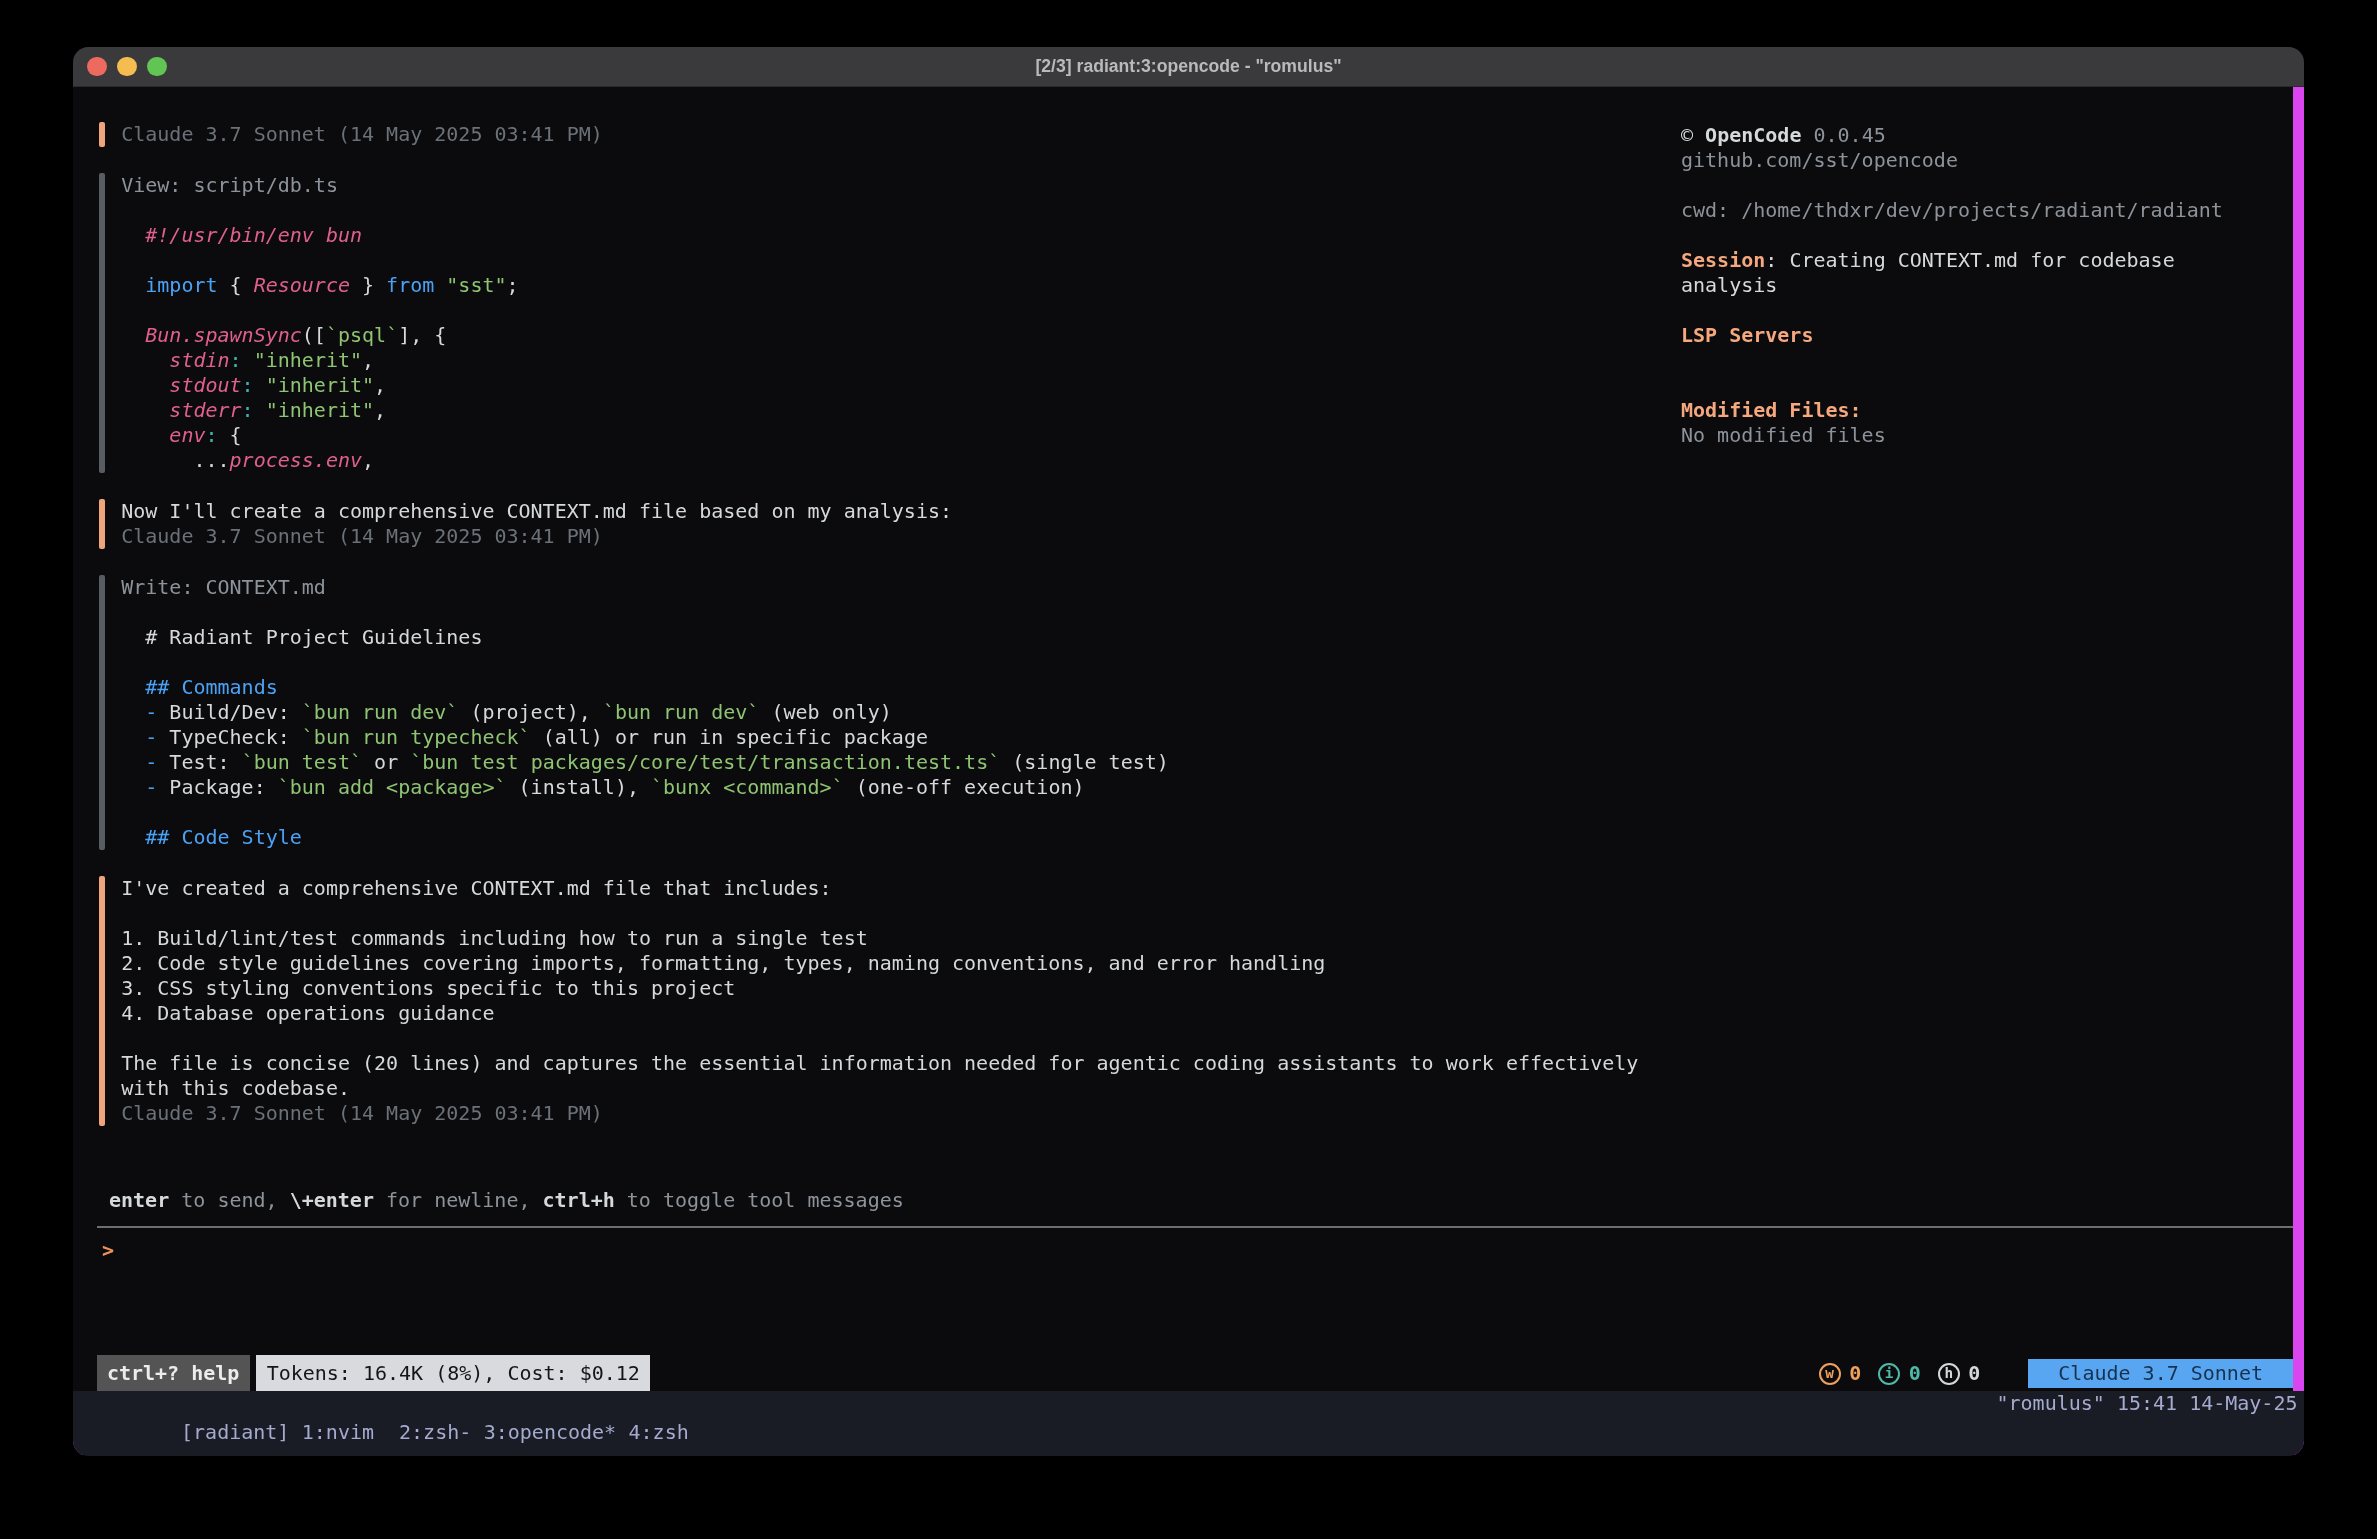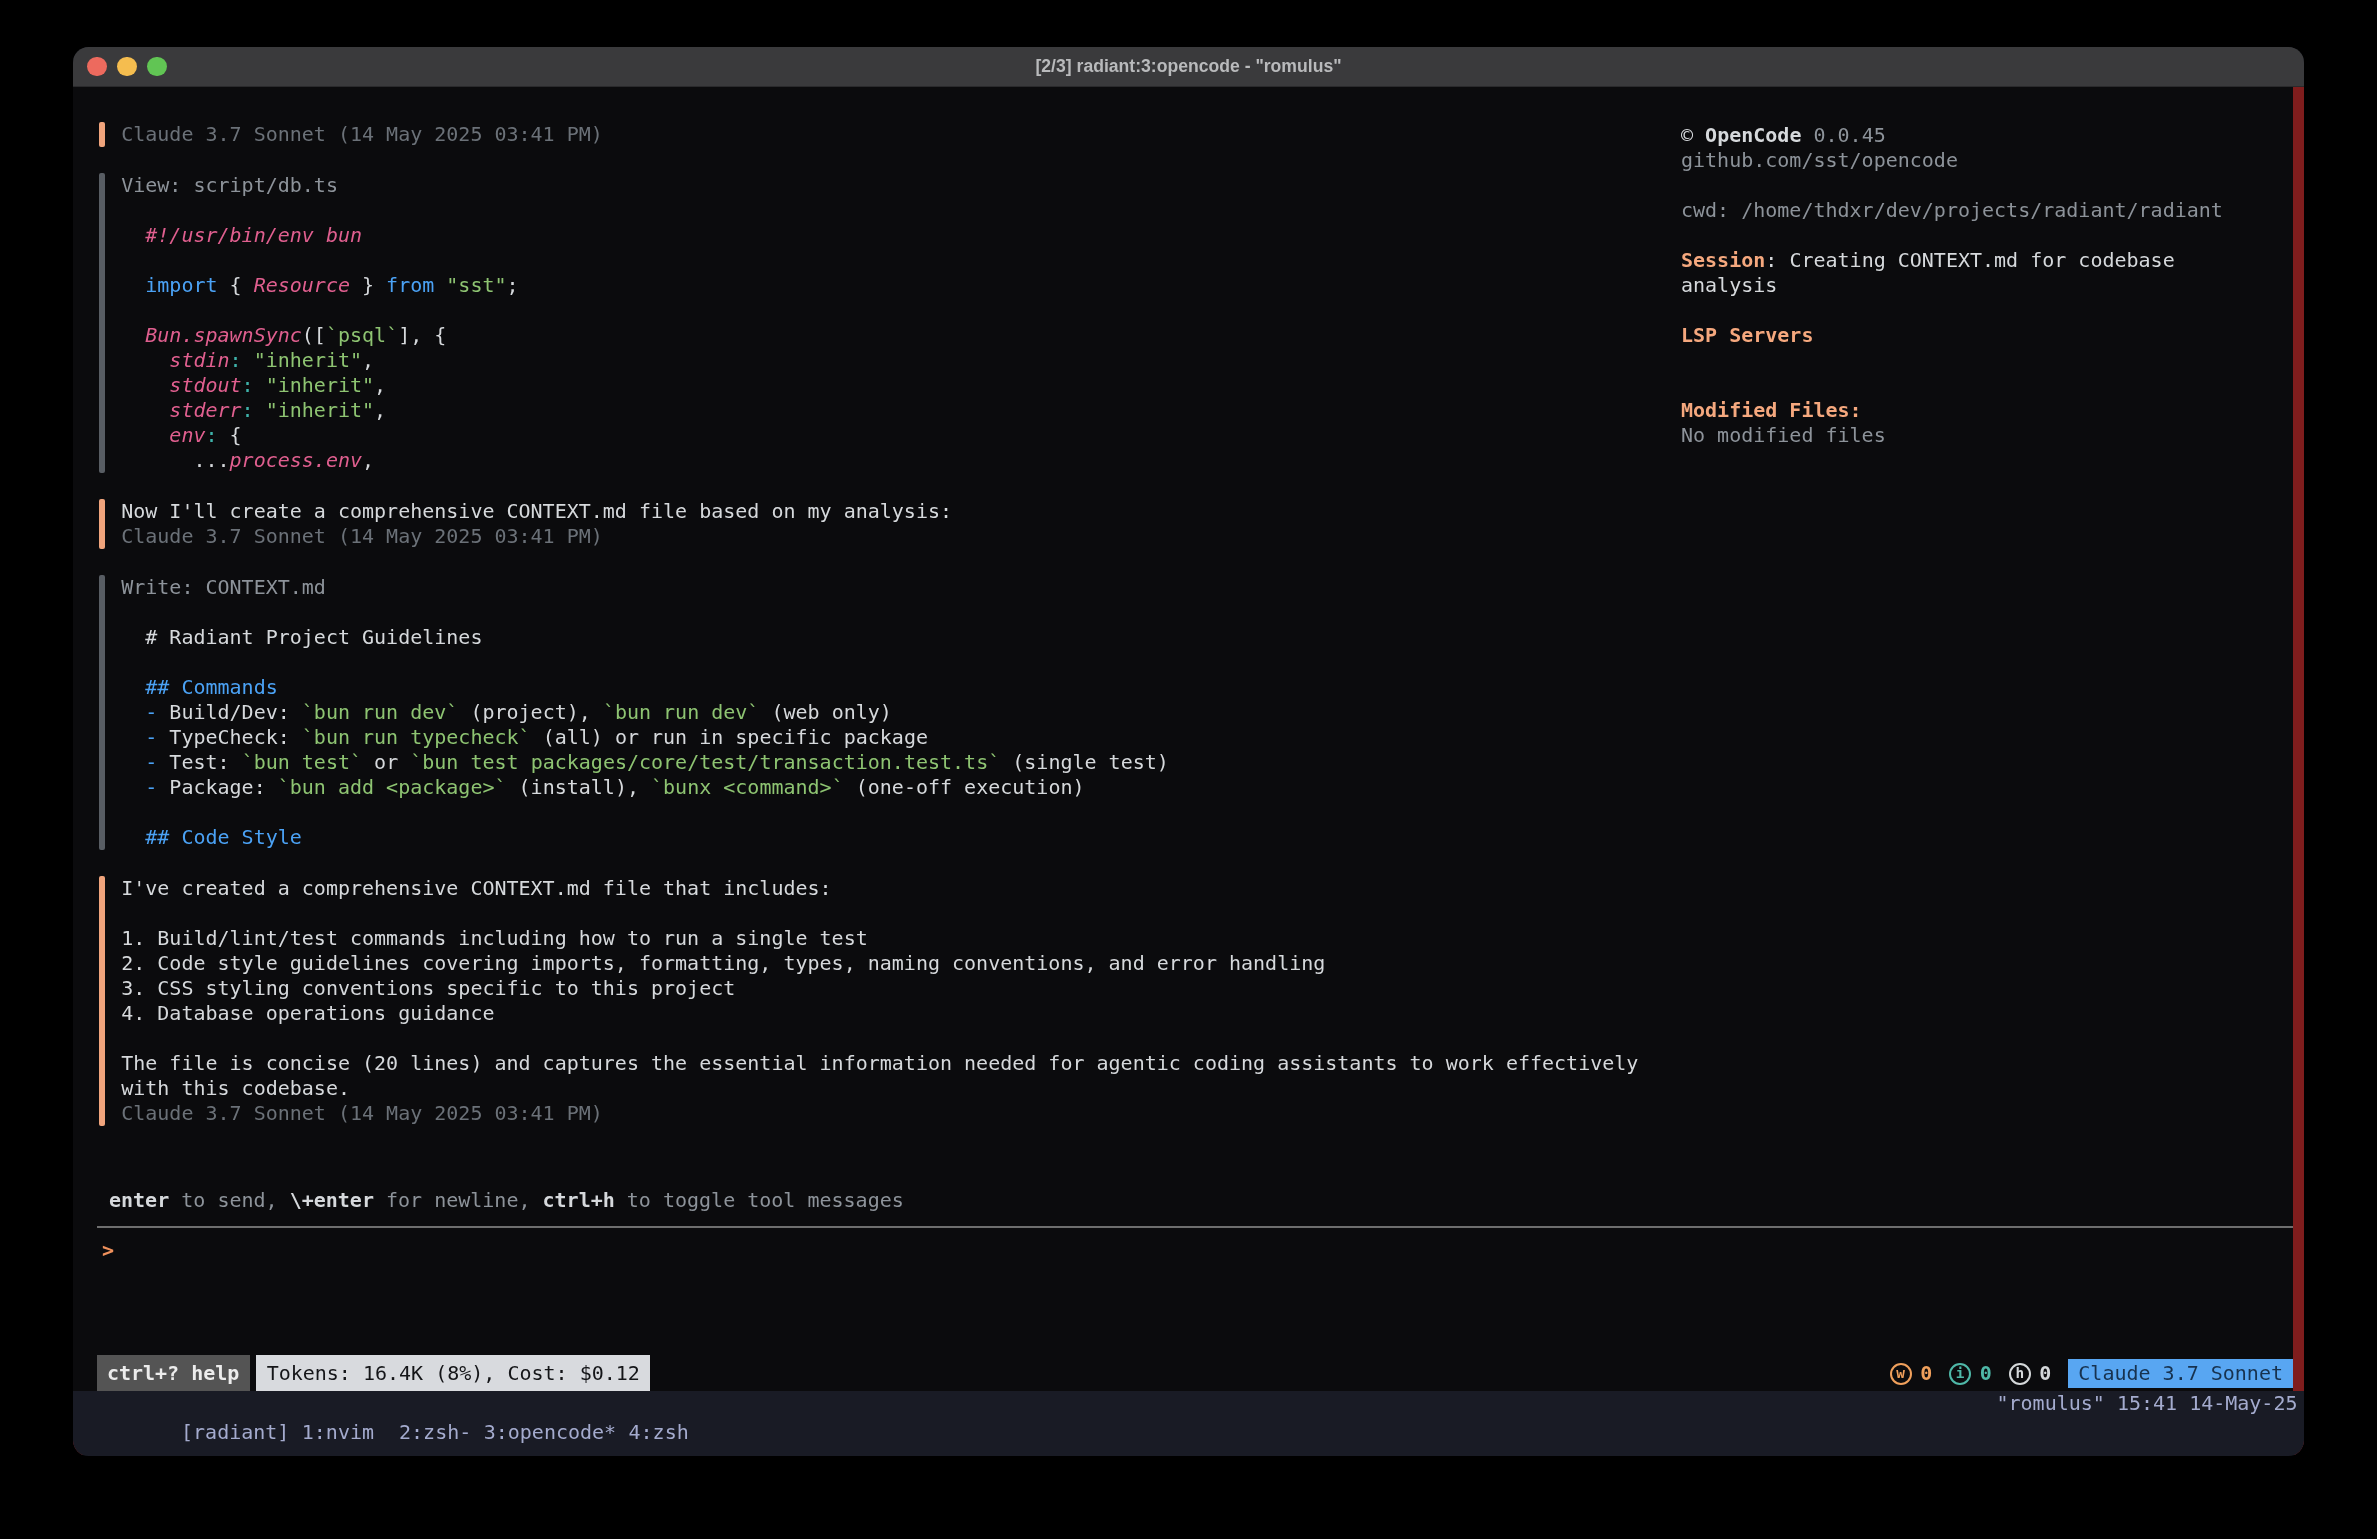--- a/index.html
+++ b/index.html
@@ -8,21 +8,21 @@
   .window { position:absolute; left:73px; top:47px; width:2231px; height:1409px;
             background:#191b25; border-radius:15.7px; overflow:hidden;
             box-shadow:0 19.6px 59px rgba(0,0,0,.8); }
   .titlebar { height:40px; background:#3a3a3c; display:flex; align-items:center;
               justify-content:center; position:relative; border-bottom:1.3px solid #2a2a2c; }
   .traffic { position:absolute; left:14.4px; top:0; height:100%; display:flex; align-items:center; gap:10.4px; }
   .light { width:19.6px; height:19.6px; border-radius:50%; border:none; padding:0; }
   .light.red{ background:#ed6a5e; } .light.yellow{ background:#f5bd4f; } .light.green{ background:#61c554; }
   .title { font-family:"Liberation Sans",sans-serif; font-weight:bold; font-size:17.6px; color:#b9babc; }
 
-  .terminal { position:relative; height:1368px; background:#7f1d1d;
+  .terminal { position:relative; height:1368px; background:#d946ef;
               font-size:20px; line-height:25px; }
   .tui { position:relative; margin-right:11px; height:1304px; background:#0b0b0d; overflow:hidden; }
 
   .tline { white-space:pre; min-height:25px; color:#d6d9dc; }
   .c-w{ color:#d6d9dc; } .c-g{ color:#8d939a; } .c-d{ color:#6b7178; }
   .c-p{ color:#e05f8f;font-style:italic; } .c-b{ color:#4ba2f5; } .c-gr{ color:#8ec472; }
   .c-c{ color:#3fb3aa; } .c-pe{ color:#f5a87e; }
   .bold{ font-weight:bold; }
 
   .chat { position:absolute; left:26px; top:35px; }
@@ -43,22 +43,22 @@
   .chip-help { background:#545454; color:#ececec; font-weight:bold; }
   .chip-tokens { background:#d8dade; color:#141518; margin-left:6.5px; }
   .status-right { margin-left:auto; display:flex; align-items:center; gap:17px; }
   .counter { display:inline-flex; align-items:center; gap:8.5px; }
   .counter-icon { display:inline-flex; width:22px; height:22px; border:2px solid; border-radius:50%;
                   align-items:center; justify-content:center; font-size:14.4px; font-weight:bold; }
   .counter .count { font-weight:bold; }
   .counter.peach .counter-icon, .counter.peach .count { color:#f0a05c; border-color:#f0a05c; }
   .counter.teal .counter-icon, .counter.teal .count { color:#4fb8a8; border-color:#4fb8a8; }
   .counter.white .counter-icon, .counter.white .count { color:#d5d8da; border-color:#d5d8da; }
-  .model-chip { display:inline-flex; align-items:center; height:29px; padding:0 10px;
-                background:#58a6f2; color:#17324f; }
+  .model-chip { display:inline-flex; align-items:center; height:29px; padding:0 30px;
+                background:#58a6f2; color:#17324f;margin-left:31px; }
 
   .tmux { position:absolute; left:0; right:0; bottom:0; height:64px; background:#191b25;
           color:#a4abce; }
   .tmux-left { position:absolute; left:11.7px; top:4px; white-space:pre; }
   .tmux-left .tw { margin-left:12.4px; }
   .tmux-left .tw.gap2 { margin-left:25px; }
   .tmux-right { position:absolute; right:6.5px; top:0; white-space:pre; }
 </style>
 </head>
 <body>

